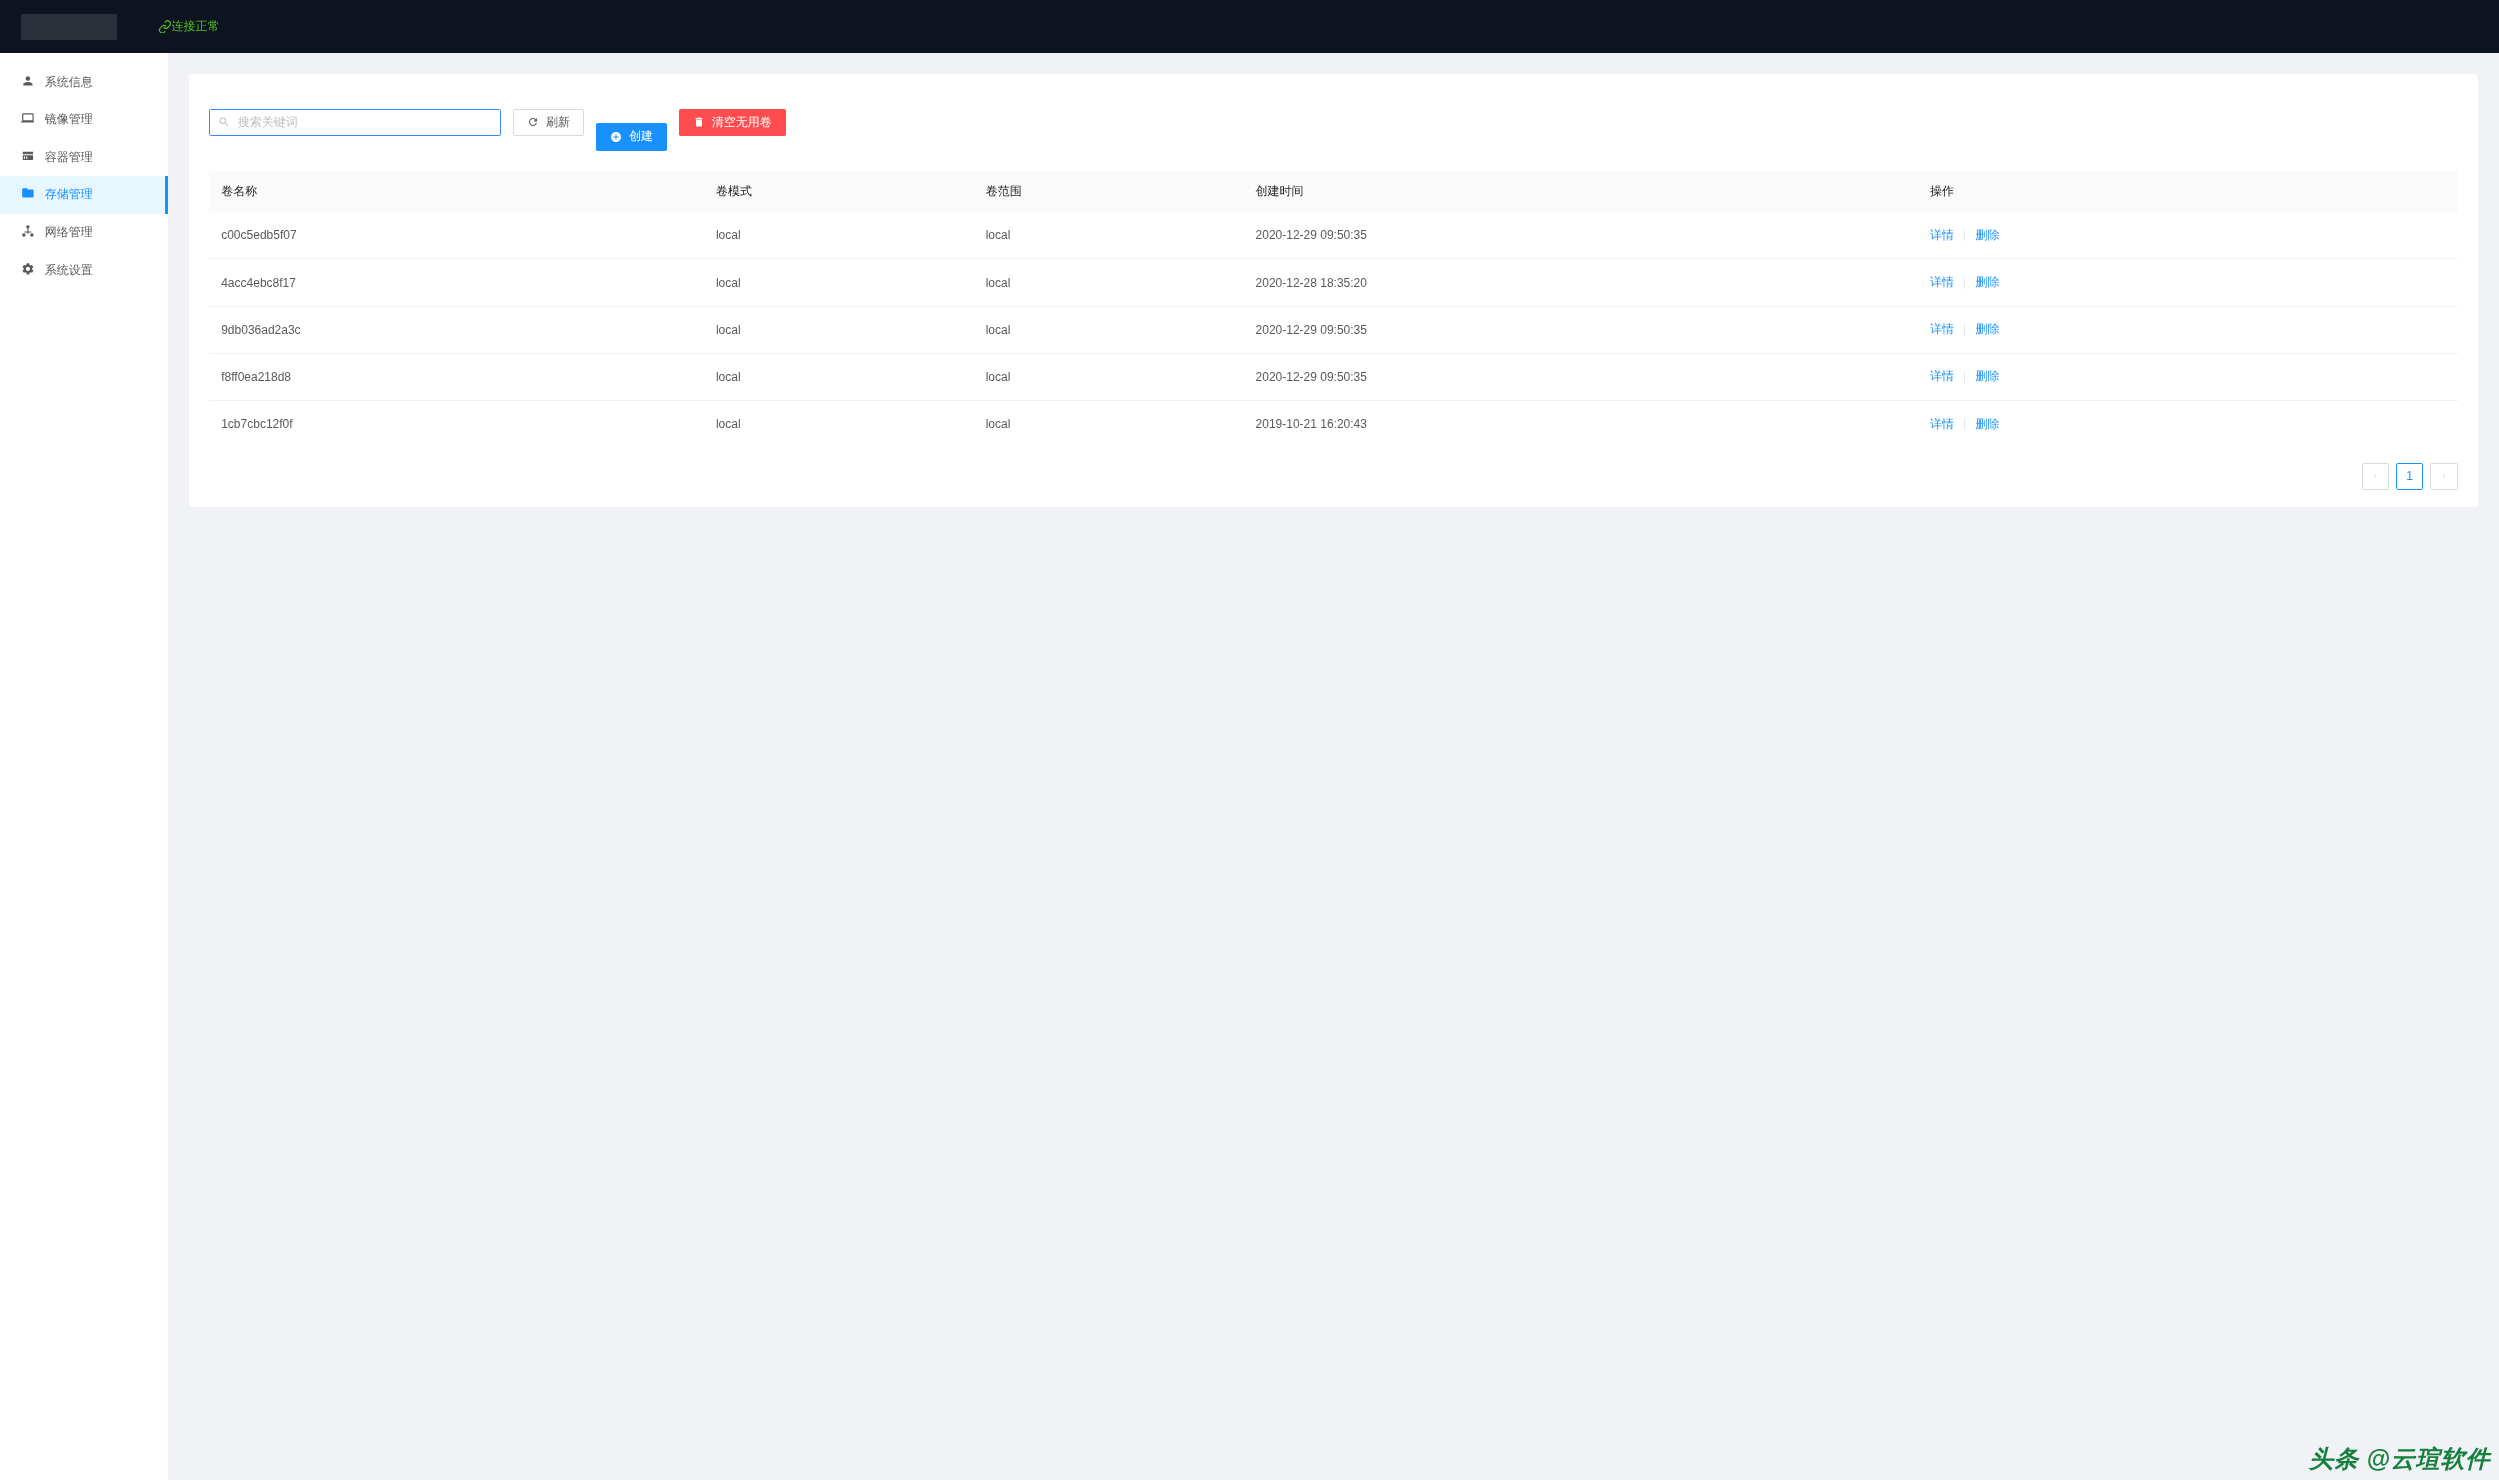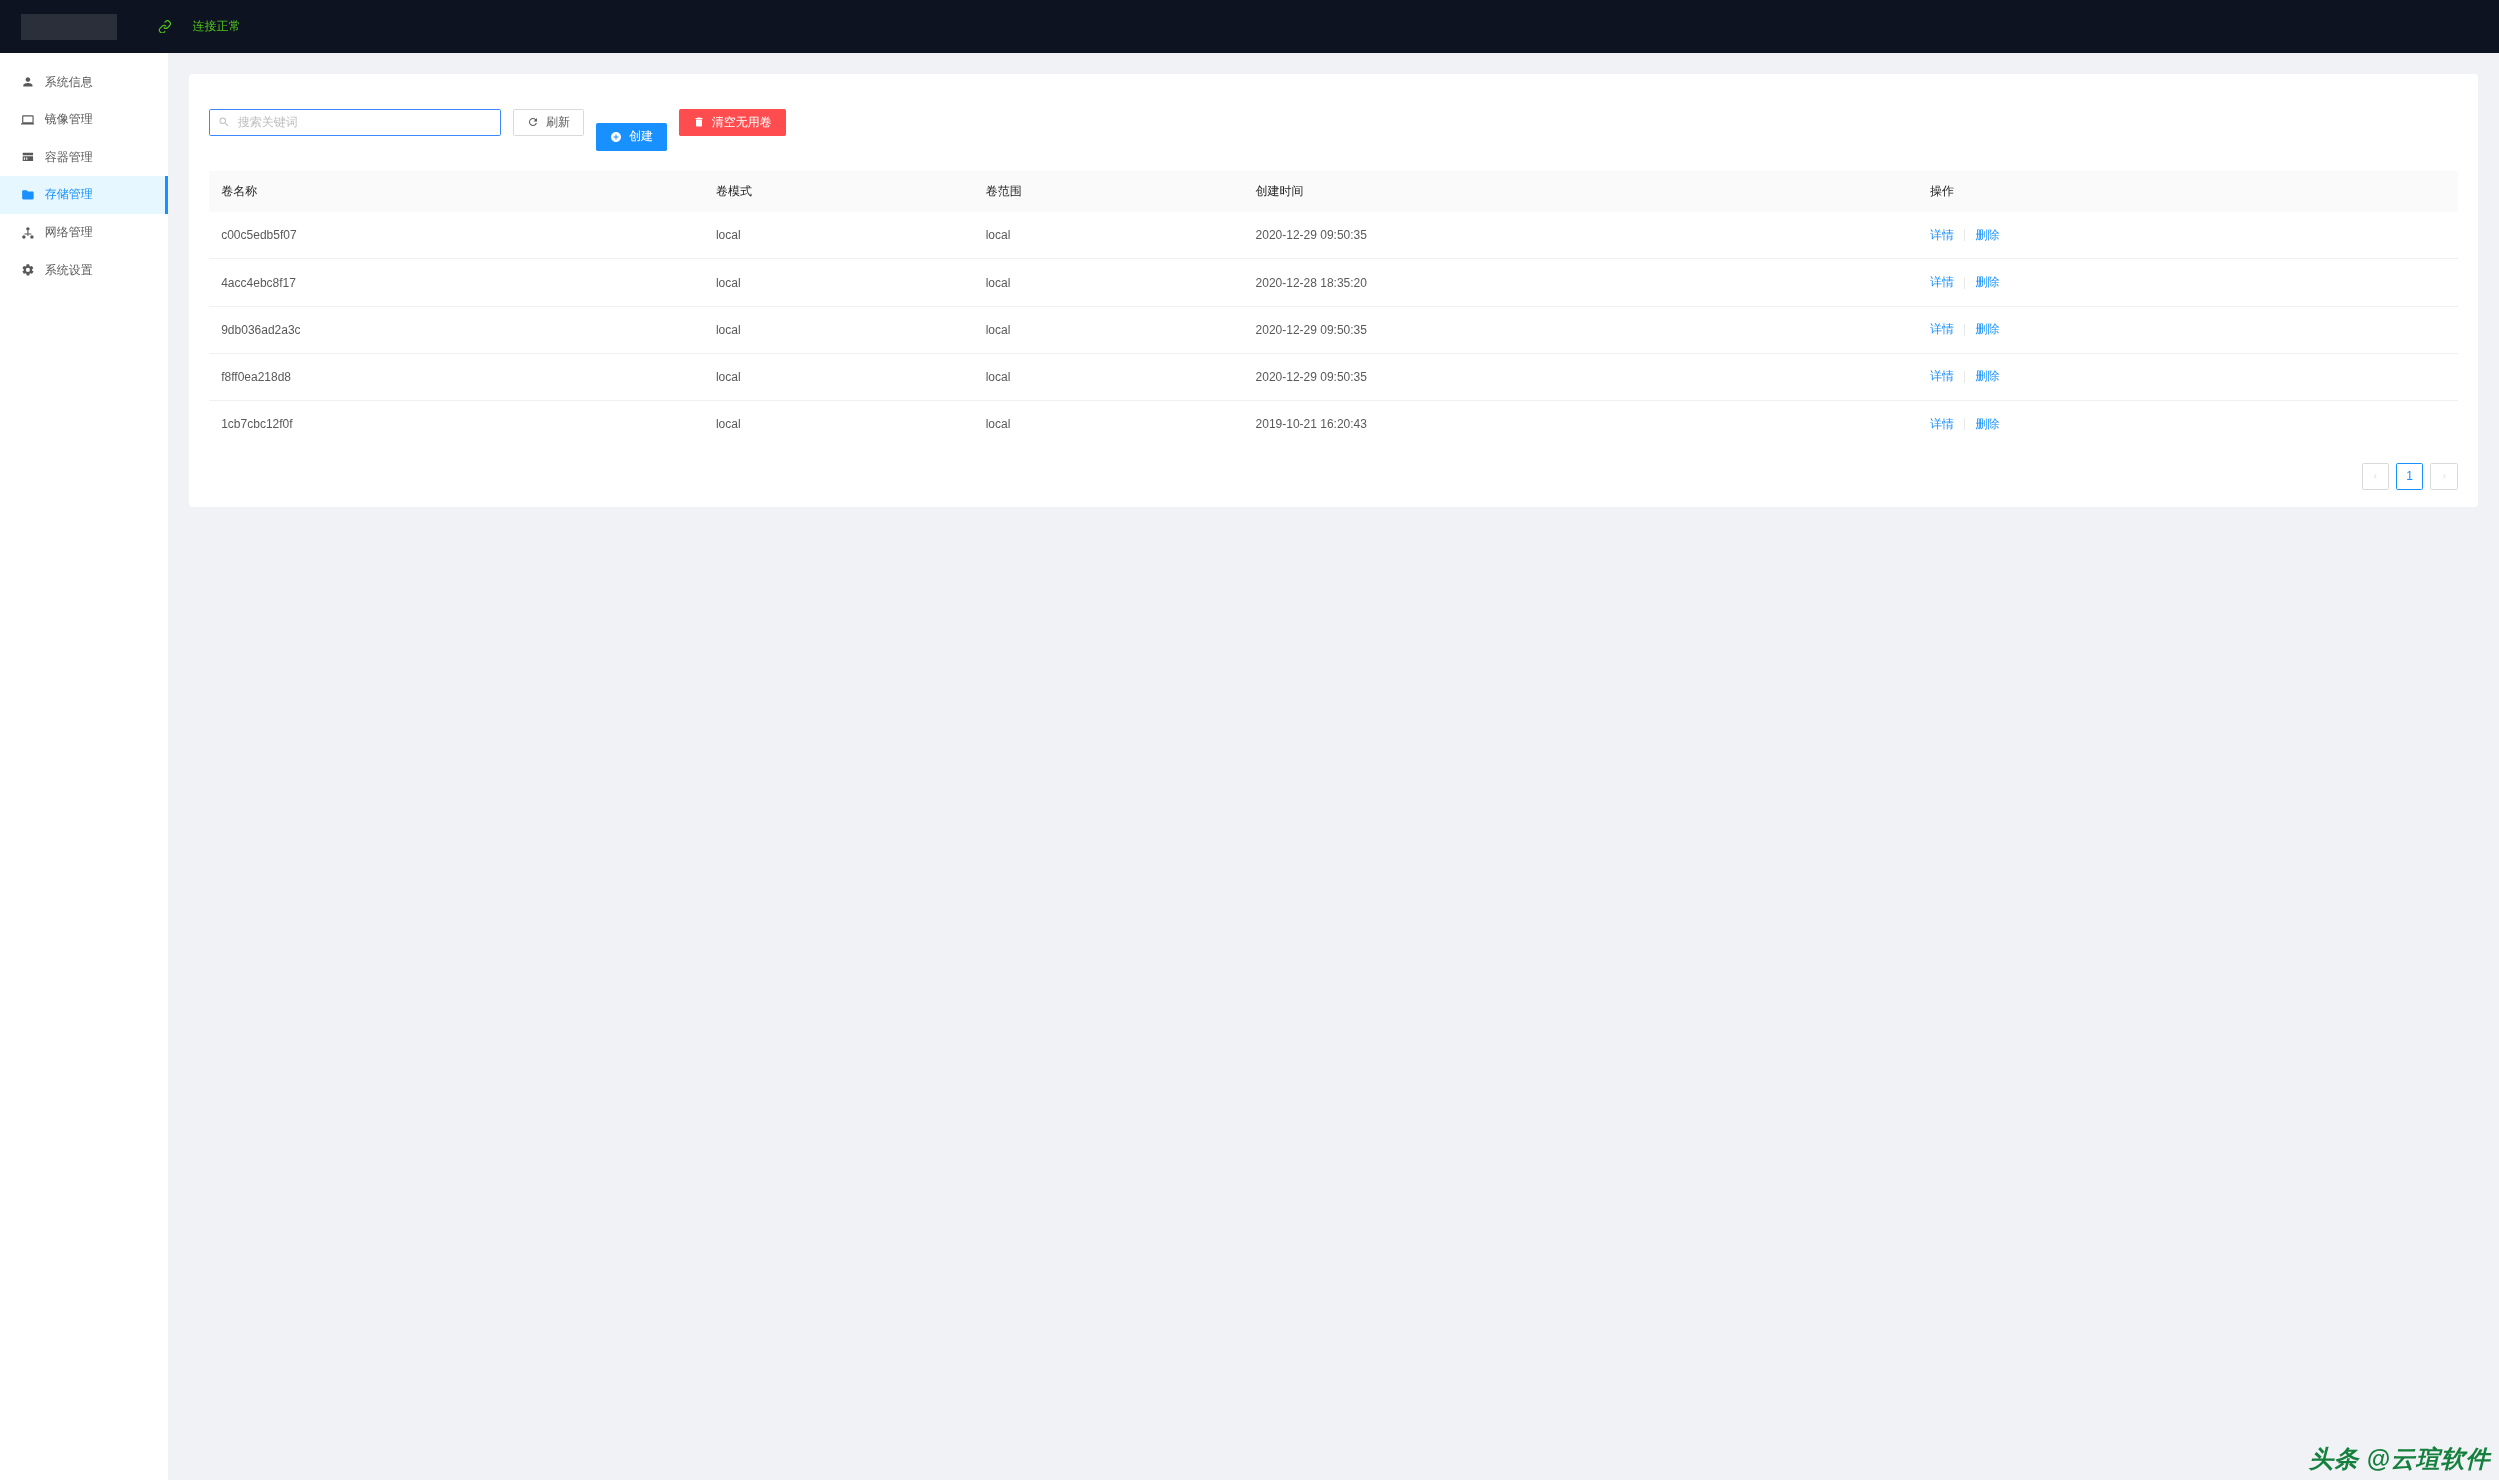--- a/index.html
+++ b/index.html
@@ -3,26 +3,26 @@
 <meta charset="utf-8">
 <style>
 * { margin: 0; padding: 0; box-sizing: border-box; }
 body { font-family: -apple-system, BlinkMacSystemFont, "Segoe UI", "PingFang SC", "Microsoft YaHei", sans-serif; background: #f0f2f5; font-size: 12px; color: #333; }
 
 .header { background: #0d1321; height: 53px; display: flex; align-items: center; padding: 0 20.6px; color: #b8b8b8; }
 .logo-box { width: 96px; height: 26px; background: #2a2f3a; margin-right: 41px; }
 .header-nav { display: flex; gap: 34px; flex: 1; }
 .header-nav-item { display: flex; align-items: center; gap: 8.6px; color: #c8c8c8; cursor: pointer; font-size: 12px; }
 .header-nav-item svg { width: 13.8px; height: 13.8px; fill: #c8c8c8; }
-.header-status { display: flex; align-items: center; gap: 21px; color: #52c41a; font-size: 12px; }
+.header-status { display: flex; align-items: center; gap: 0; color: #52c41a; font-size: 12px; }
 .header-status svg { width: 13.8px; height: 13.8px; stroke: #52c41a; fill: none; stroke-width: 2; }
 
 .layout { display: flex; min-height: calc(100vh - 53px); }
 .sidebar { width: 168px; background: #fff; padding-top: 10.3px; flex-shrink: 0; }
-.sidebar-item { display: flex; align-items: center; gap: 10.3px; padding: 10.3px 20.6px; color: #595959; cursor: pointer; font-size: 12px; position: relative; }
+.sidebar-item { display: flex; align-items: flex-start; gap: 10.3px; padding: 10.3px 20.6px; color: #595959; cursor: pointer; font-size: 12px; position: relative; }
 .sidebar-item svg { width: 13.8px; height: 13.8px; fill: #595959; }
 .sidebar-item.active { background: #e6f7ff; color: #1890ff; }
 .sidebar-item.active svg { fill: #1890ff; }
 .sidebar-item.active::after { content: ""; position: absolute; right: 0; top: 0; bottom: 0; width: 2.6px; background: #1890ff; }
 
 .content { flex: 1; padding: 20.6px; }
 .card { background: #fff; border-radius: 3.4px; padding: 20.6px 20.6px 17px; min-height: 430px; }
 
 .toolbar { display: flex; gap: 12px; align-items: center; margin-bottom: 20.6px; }
 .search-wrap { position: relative; width: 292px; }

